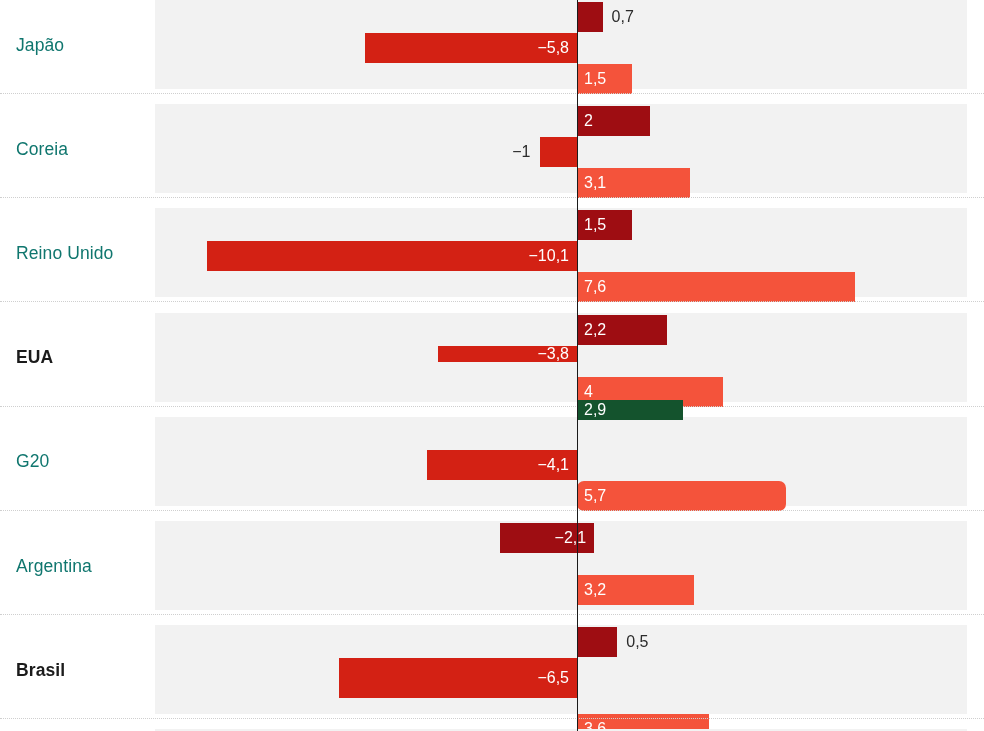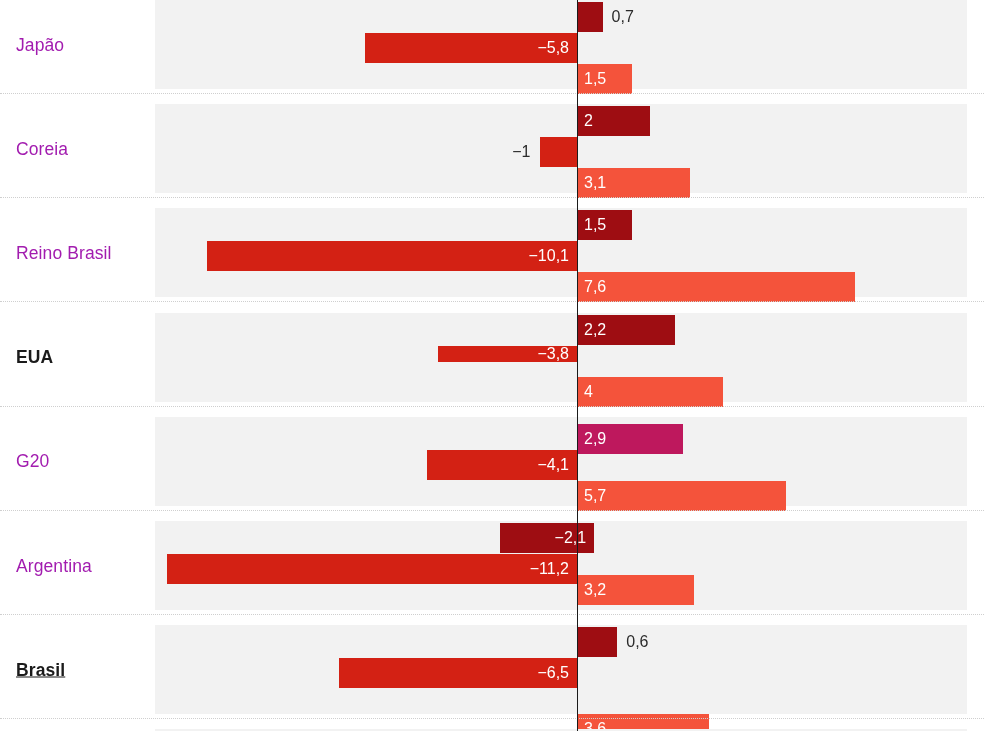--- a/index.html
+++ b/index.html
@@ -27,21 +27,21 @@
     width: 984px;
     box-sizing: border-box;
   }
 
   .row-label {
     position: absolute;
     left: 16px;
     top: 50%;
     transform: translateY(-50%);
     font-size: 17.5px;
-    color: #a21caf;
+    color: #0f766e;
     letter-spacing: 0.1px;
     white-space: nowrap;
   }
   .row-label.bold {
     font-weight: bold;
     color: #1b1b1b;
   }
 
   
   .plot-band {
@@ -123,77 +123,74 @@
     </div>
     <div class="bar bar-2020" style="top: 137.2px; height: 30px; width: 36.6px; left: 540.4px; background: rgb(211, 33, 20);">
       <span class="bar-value outside neg-out">−1</span>
     </div>
     <div class="bar bar-2021" style="top: 168.2px; height: 30px; width: 113.46px; left: 577px; background: rgb(244, 83, 59);">
       <span class="bar-value inside pos-in">3,1</span>
     </div>
     <div class="sep" style="top: 197.2px;"></div>
     <div class="row" style="top: 208.4px; height: 89px;"></div>
     <div class="plot-band" style="left: 155px; top: 208.4px; width: 812px; height: 89px;"></div>
-    <div class="row-label" style="top: 252.9px;">Reino Brasil</div>
+    <div class="row-label" style="top: 252.9px;">Reino Unido</div>
     <div class="bar bar-2019" style="top: 210.4px; height: 30px; width: 54.9px; left: 577px; background: rgb(158, 13, 18);">
       <span class="bar-value inside pos-in">1,5</span>
     </div>
     <div class="bar bar-2020" style="top: 241.4px; height: 30px; width: 369.66px; left: 207.34px; background: rgb(211, 33, 20); text-align: right;">
       <span class="bar-value inside neg-in">−10,1</span>
     </div>
     <div class="bar bar-2021" style="top: 272.4px; height: 30px; width: 278.16px; left: 577px; background: rgb(244, 83, 59);">
       <span class="bar-value inside pos-in">7,6</span>
     </div>
     <div class="sep" style="top: 301.4px;"></div>
     <div class="row" style="top: 312.6px; height: 89px;"></div>
     <div class="plot-band" style="left: 155px; top: 312.6px; width: 812px; height: 89px;"></div>
     <div class="row-label bold" style="top: 357.1px;">EUA</div>
-    <div class="bar bar-2019" style="top: 314.6px; height: 30px; width: 98px; left: 577px; background: rgb(158, 13, 18);">
+    <div class="bar bar-2019" style="top: 314.6px; height: 30px; width: 90px; left: 577px; background: rgb(158, 13, 18);">
       <span class="bar-value inside pos-in">2,2</span>
     </div>
     <div class="bar bar-2020" style="top: 345.6px; height: 16px; width: 139.08px; left: 437.92px; background: rgb(211, 33, 20);">
       <span class="bar-value inside neg-in">−3,8</span>
     </div>
     <div class="bar bar-2021" style="top: 376.6px; height: 30px; width: 146.4px; left: 577px; background: rgb(244, 83, 59);">
       <span class="bar-value inside pos-in">4</span>
     </div>
     <div class="sep" style="top: 405.6px;"></div>
     <div class="row" style="top: 416.8px; height: 89px;"></div>
     <div class="plot-band" style="left: 155px; top: 416.8px; width: 812px; height: 89px;"></div>
     <div class="row-label" style="top: 461.3px;">G20</div>
-    <div class="bar bar-2019" style="top: 424px; height: 30px; width: 106.14px; left: 577px; background: #be185d;">
+    <div class="bar bar-2019" style="top: 400px; height: 20px; width: 106.14px; left: 577px; background: #14532d;">
       <span class="bar-value inside pos-in">2,9</span>
     </div>
     <div class="bar bar-2020" style="top: 449.8px; height: 30px; width: 150.06px; left: 426.94px; background: rgb(211, 33, 20);">
       <span class="bar-value inside neg-in">−4,1</span>
     </div>
-    <div class="bar bar-2021" style="top: 480.8px; height: 30px; width: 208.62px; left: 577px; background: rgb(244, 83, 59);">
+    <div class="bar bar-2021" style="top: 480.8px; height: 30px; width: 208.62px; left: 577px; background: rgb(244, 83, 59); border-radius: 7px;">
       <span class="bar-value inside pos-in">5,7</span>
     </div>
     <div class="sep" style="top: 509.8px;"></div>
     <div class="row" style="top: 521px; height: 89px;"></div>
     <div class="plot-band" style="left: 155px; top: 521px; width: 812px; height: 89px;"></div>
     <div class="row-label" style="top: 565.5px;">Argentina</div>
     <div class="bar bar-2019" style="top: 523px; height: 30px; width: 94px; left: 500.14px; background: rgb(158, 13, 18);">
       <span class="bar-value inside neg-in">−2,1</span>
     </div>
-    <div class="bar bar-2020" style="top: 554px; height: 30px; width: 409.92px; left: 167.08px; background: rgb(211, 33, 20);">
-      <span class="bar-value inside neg-in">−11,2</span>
-    </div>
     <div class="bar bar-2021" style="top: 575px; height: 30px; width: 117.12px; left: 577px; background: rgb(244, 83, 59);">
       <span class="bar-value inside pos-in">3,2</span>
     </div>
     <div class="sep" style="top: 614px;"></div>
     <div class="row" style="top: 625.2px; height: 89px;"></div>
     <div class="plot-band" style="left: 155px; top: 625.2px; width: 812px; height: 89px;"></div>
-    <div class="row-label bold" style="top: 669.7px; text-decoration: underline;">Brasil</div>
+    <div class="row-label bold" style="top: 669.7px;">Brasil</div>
     <div class="bar bar-2019" style="top: 627.2px; height: 30px; width: 40.26px; left: 577px; background: rgb(158, 13, 18);">
-      <span class="bar-value outside pos-out">0,6</span>
+      <span class="bar-value outside pos-out">0,5</span>
     </div>
-    <div class="bar bar-2020" style="top: 658.2px; height: 30px; width: 237.9px; left: 339.1px; background: rgb(211, 33, 20);">
+    <div class="bar bar-2020" style="top: 658.2px; height: 40px; width: 237.9px; left: 339.1px; background: rgb(211, 33, 20);">
       <span class="bar-value inside neg-in">−6,5</span>
     </div>
     <div class="bar bar-2021" style="top: 714px; height: 30px; width: 131.76px; left: 577px; background: rgb(244, 83, 59);">
       <span class="bar-value inside pos-in">3,6</span>
     </div>
     <div class="sep" style="top: 718.2px;"></div>
     <div class="plot-band" style="left: 155px; top: 729.4px; width: 812px; height: 89px;"></div>
     <div class="zero-axis" style="left: 577px; top: 0px; height: 731px; background: rgb(27, 27, 27);"></div>
   </div>
 

